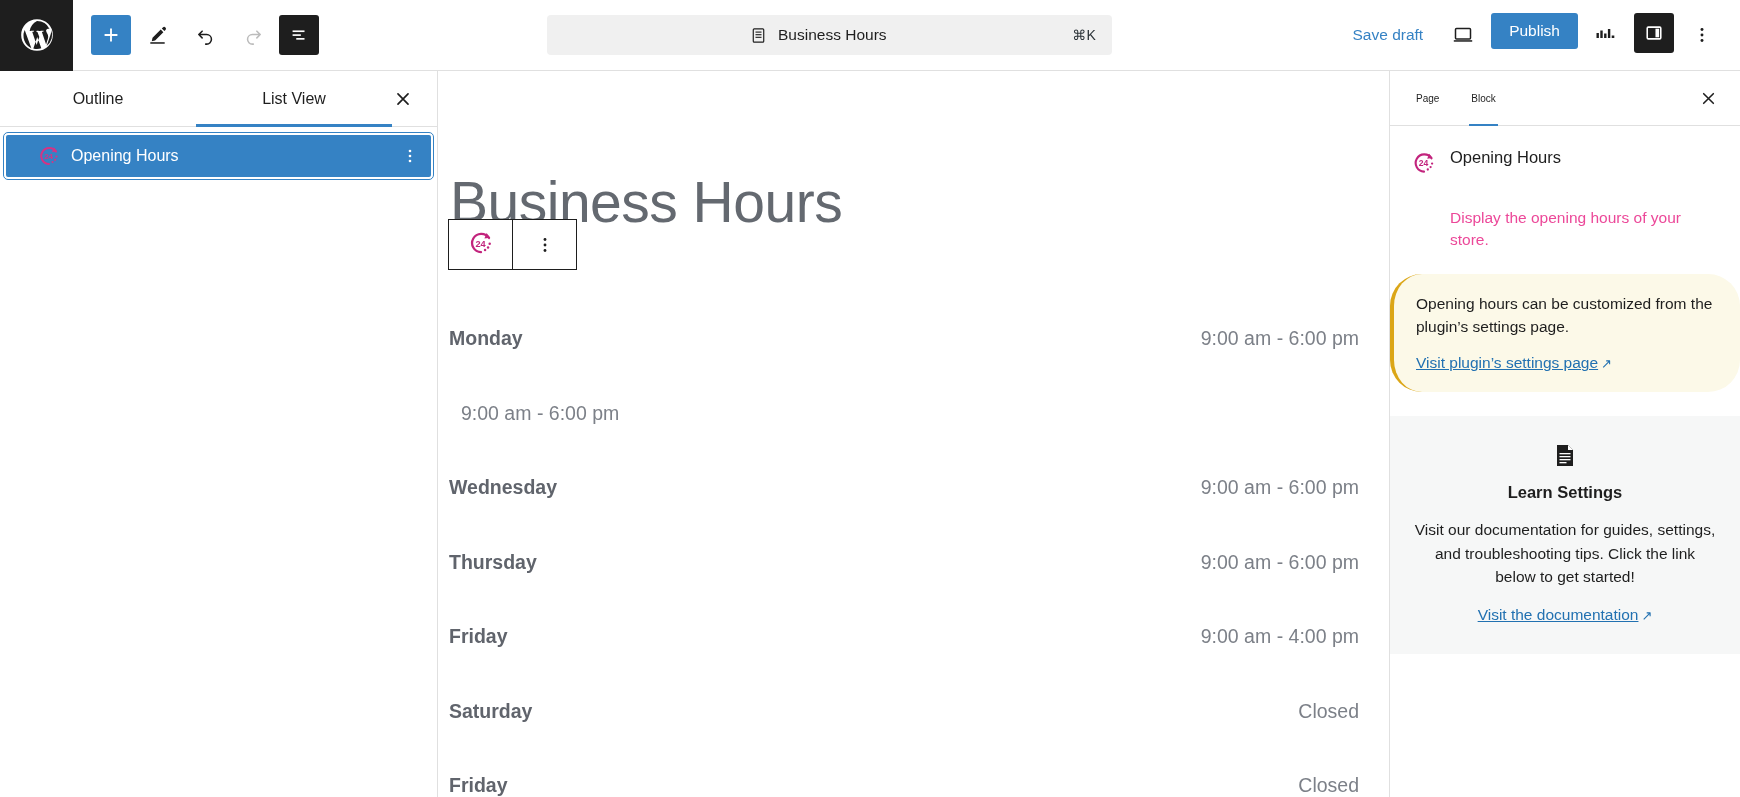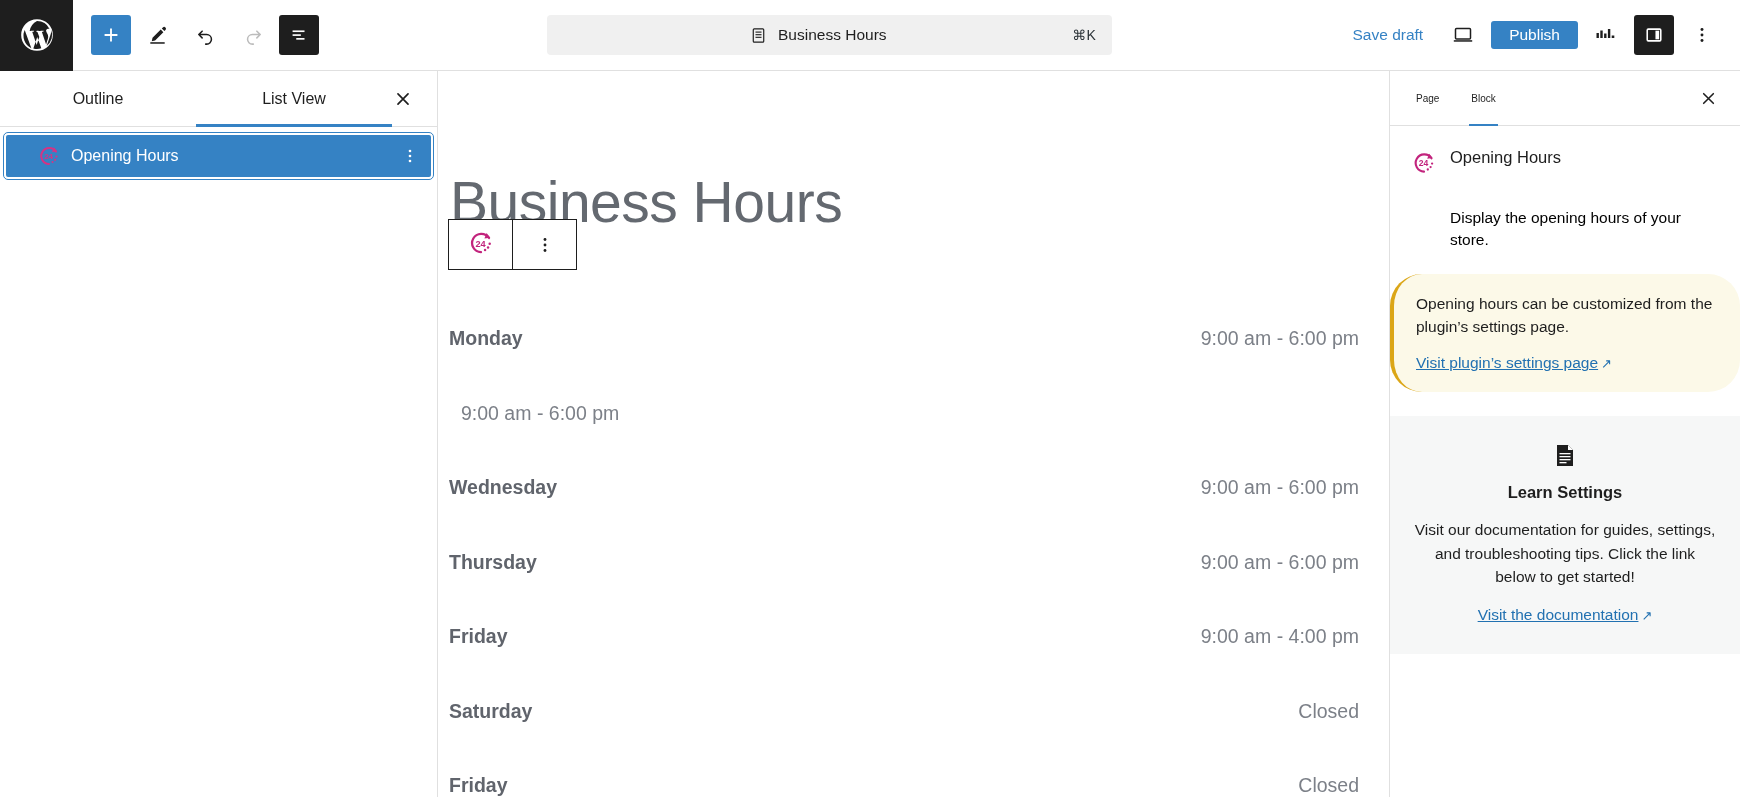--- a/index.html
+++ b/index.html
@@ -41,28 +41,28 @@
   .cmd-bar {
     width: 565px; height: 40px;
     background: #f0f0f0; border-radius: 4px;
     display: flex; align-items: center;
     padding: 0 16px; cursor: pointer;
   }
   .cmd-bar-inner { flex: 1; display: flex; align-items: center; justify-content: center; gap: 10px; }
   .cmd-title { font-size: 15.5px; color: #1e1e1e; }
   .cmd-kbd { font-size: 14px; color: #2c3338; letter-spacing: .3px; }
 
-  .hdr-right { display: flex; align-items: center; gap: 6px; padding-right: 16px; flex: none; }
+  .hdr-right { display: flex; gap: 6px; padding-right: 16px; flex: none; }
   .save-draft {
     font-size: 15.5px; color: #3582c4; background: none; border: none;
     cursor: pointer; padding: 8px 12px; font-family: inherit;
   }
   .publish-btn {
     background: #3582c4; color: #fff; border: none; border-radius: 3px;
-    font-size: 15.5px; padding: 0 18px; height: 28px; cursor: pointer;
+    font-size: 15.5px; padding: 0 18px; height: 36px; cursor: pointer;
     font-family: inherit;
   }
 
   
   .listview {
     position: absolute; top: 71px; left: 0;
     width: 438px; height: 726px;
     background: #fff;
     border-right: 1px solid #e0e0e0;
   }
@@ -165,21 +165,21 @@
   .st-close {
     position: absolute; right: 12px; top: 50%; transform: translateY(-50%);
     width: 40px; height: 40px; display: flex; align-items: center; justify-content: center;
     background: none; border: none; cursor: pointer; color: #1e1e1e;
   }
 
   .blockcard { display: flex; padding: 22px 20px 18px 20px; gap: 12px; }
   .blockcard-icon { width: 28px; height: 28px; flex: none; margin-top: 1px; }
   .blockcard-text { flex: 1; }
   .blockcard-title { font-size: 16.5px; color: #1e1e1e; margin-bottom: 6px; }
-  .blockcard-desc { font-size: 15.5px; color: #000000; line-height: 1.45; margin-top: 40px; }
+  .blockcard-desc { font-size: 15.5px; color: #ec4899; line-height: 1.45; margin-top: 40px; }
 
   .notice {
     background: #fcf9e8;
     border-left: 4px solid #dba617;
     margin: 4px 0 0 0;
     padding: 18px 22px 20px 22px;
     border-radius: 32px;
   }
   .notice-text { font-size: 15.5px; color: #1e1e1e; line-height: 1.5; }
   .notice-link {

